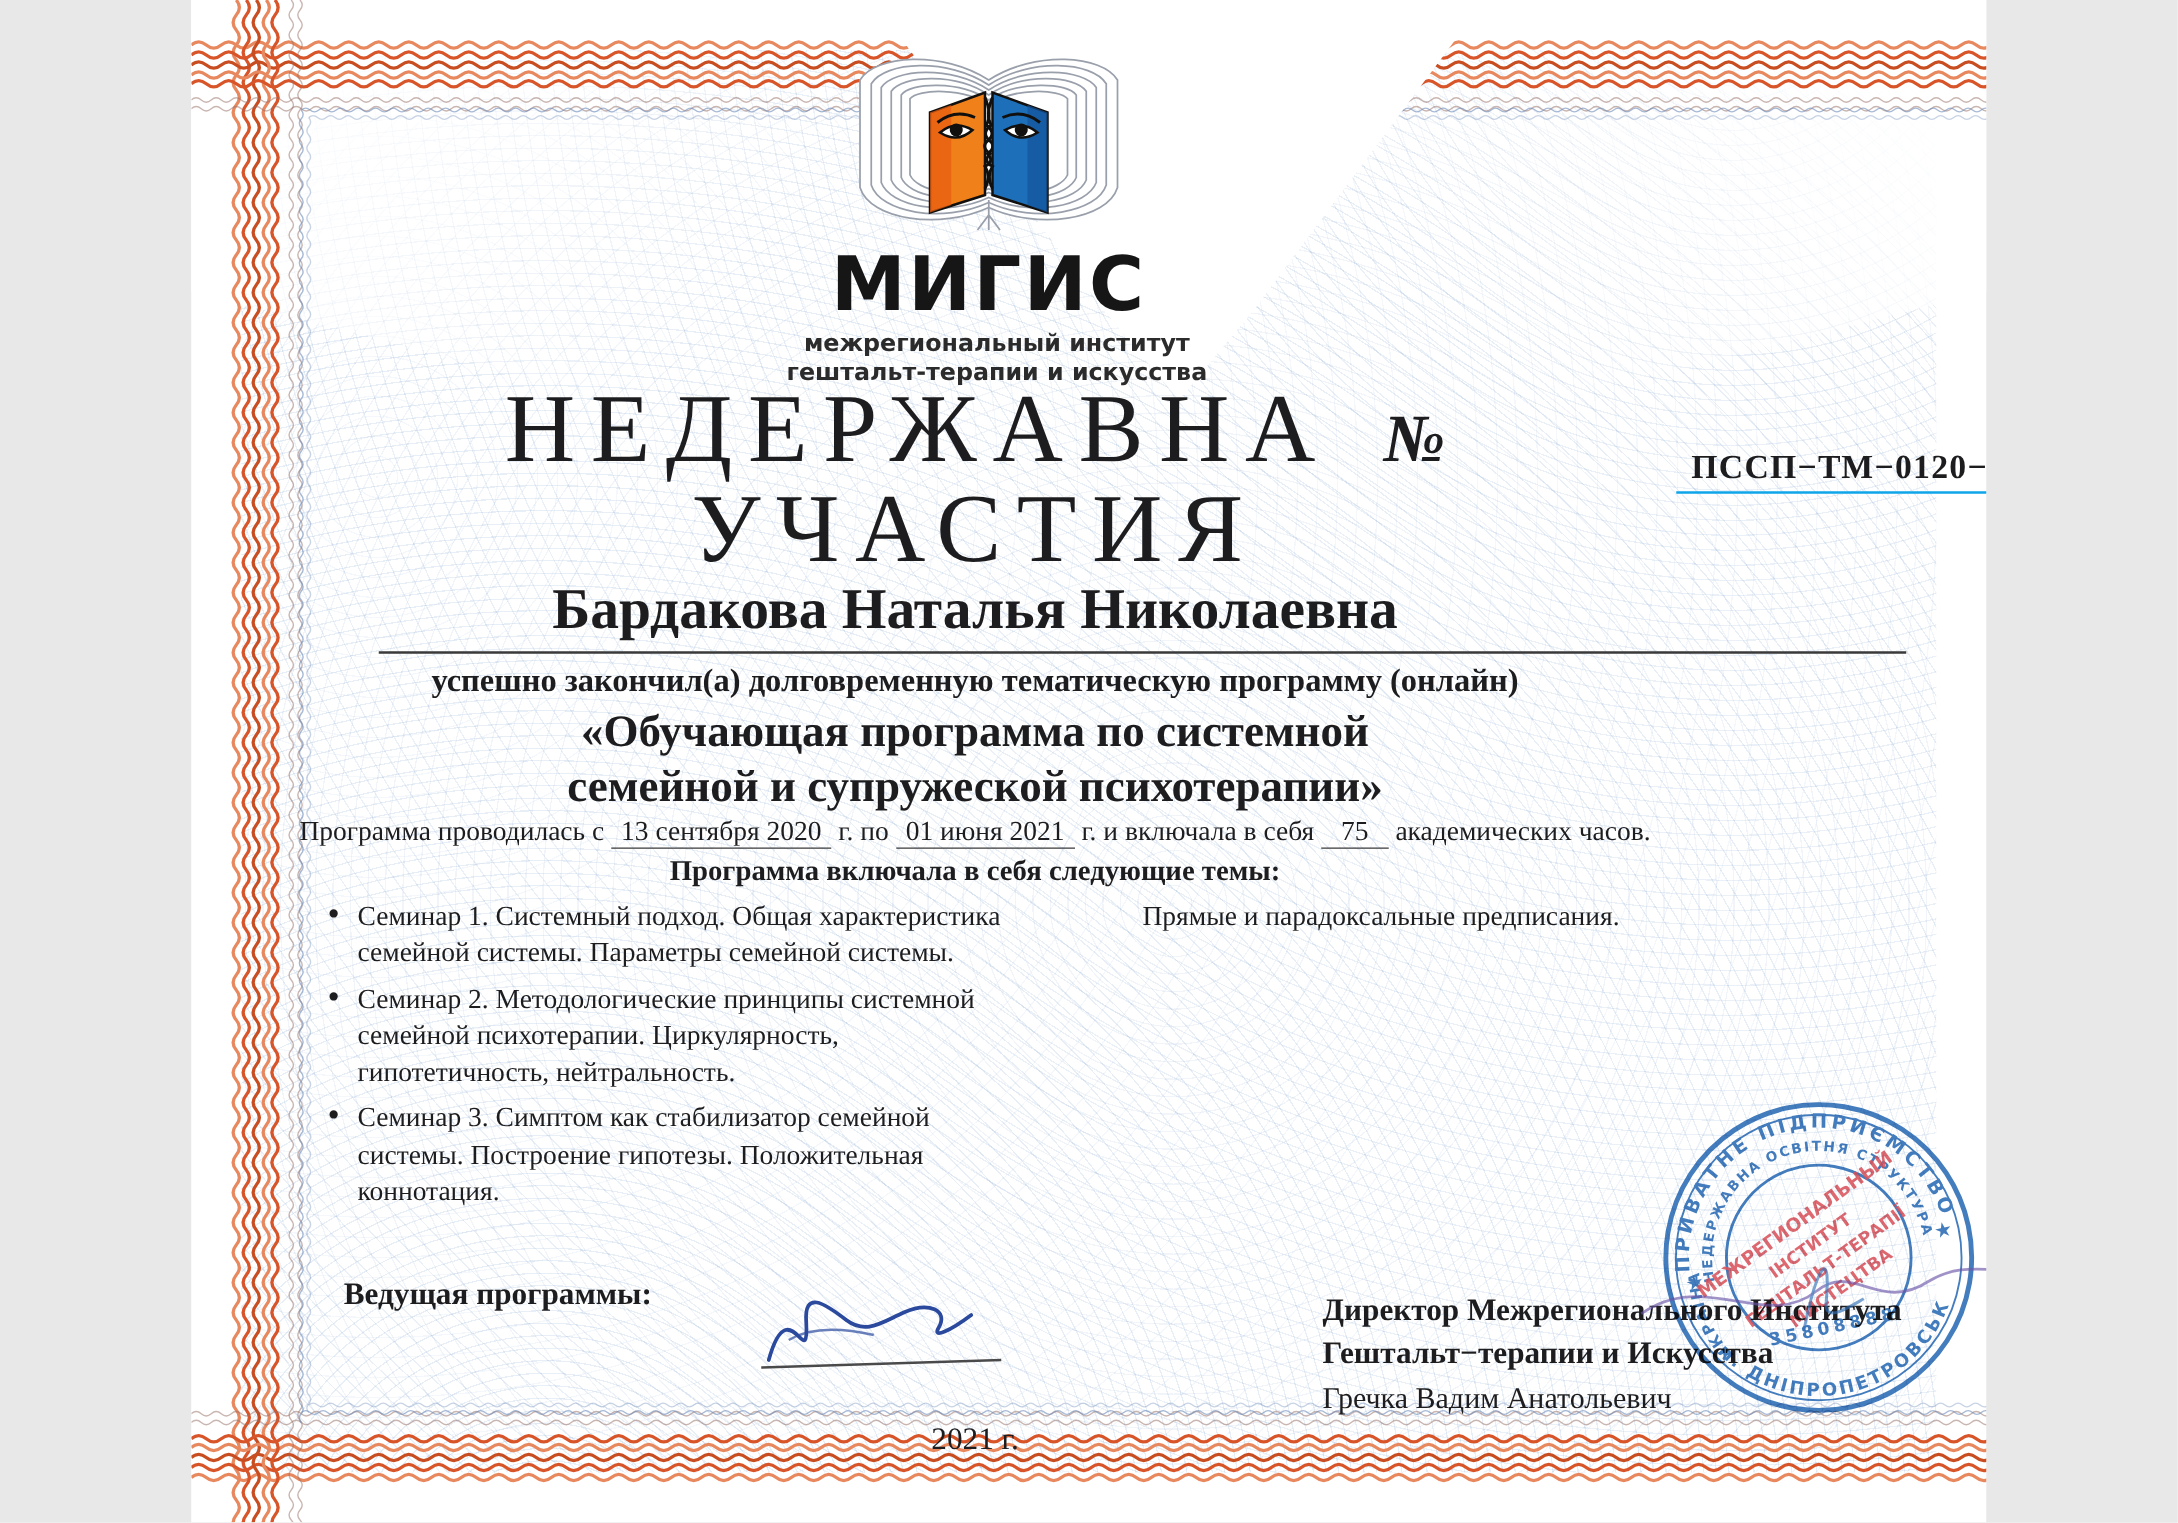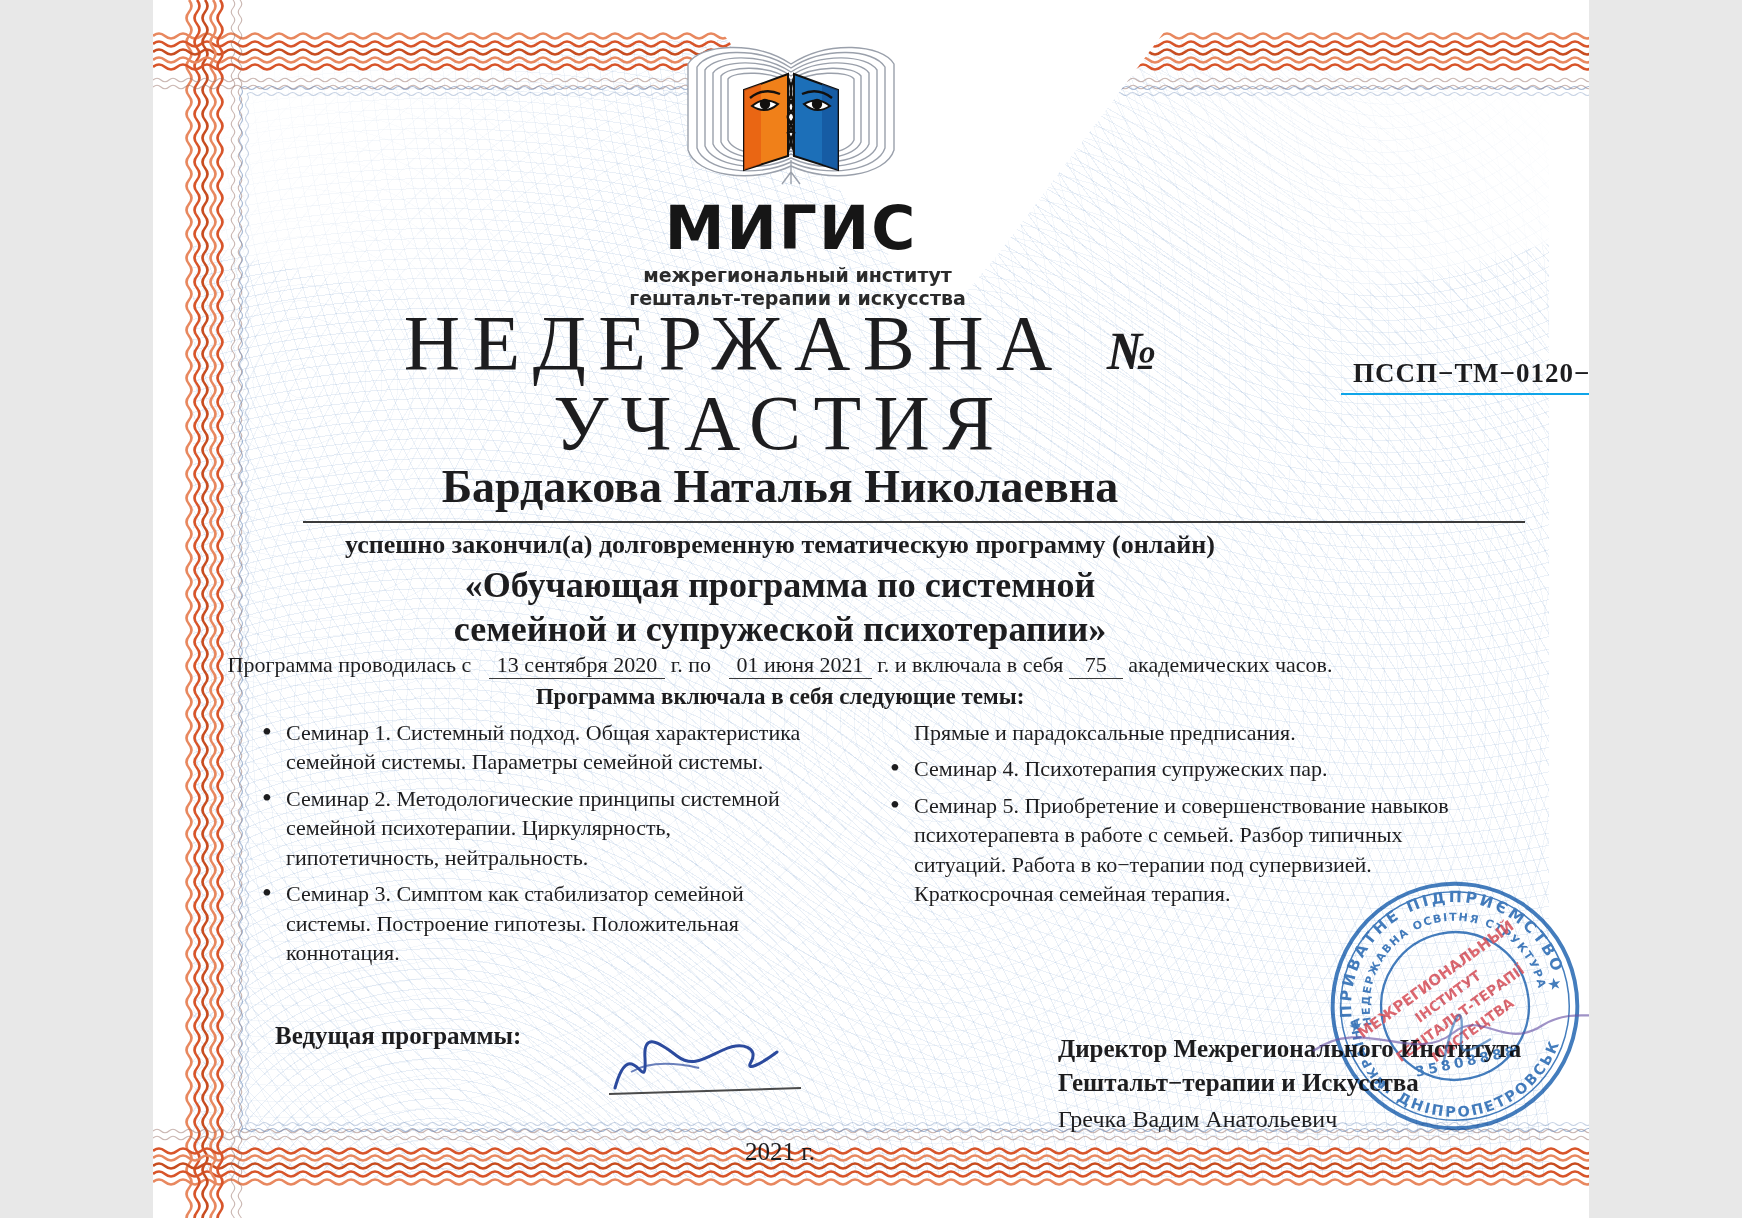--- a/index.html
+++ b/index.html
@@ -57,21 +57,21 @@
     position:absolute;left:1188px;top:358px;z-index:4;
     font-size:27px;font-weight:bold;letter-spacing:1px;
     border-bottom:2px solid #0ea5e9;padding:0 12px 4px;
   }
   .recipient-name{top:460px;font-size:46px;font-weight:bold;}
   .name-underline{position:absolute;left:150px;top:521px;width:1222px;border-bottom:2px solid #3a3a3a;z-index:4;}
   .completion{top:530px;font-size:26px;font-weight:bold;}
   .prog-title-1{top:564px;font-size:36px;font-weight:bold;}
   .prog-title-2{top:608px;font-size:36px;font-weight:bold;}
   .duration{top:652px;font-size:22px;}
-  .duration .u{border-bottom:1.6px solid #3a3a3a;padding:0 8px 1px;margin-left:12px;}
+  .duration .u{border-bottom:1.6px solid #3a3a3a;padding:0 8px 1px;}
   .duration .u-hours{border-bottom:1.6px solid #3a3a3a;padding:0 16px 1px;}
   .topics-heading{top:684px;font-size:23px;font-weight:bold;}
   
   .topics{position:absolute;left:106px;right:140px;top:718px;display:flex;gap:66px;z-index:4;font-size:22px;line-height:1.34;}
   .topics .col{flex:1;}
   .topics ul{list-style:none;margin:0;padding:0;}
   .topics li{position:relative;padding-left:27px;margin-bottom:7px;}
   .topics li::before{content:"•";position:absolute;left:3px;top:-3px;font-size:28px;line-height:1.2;}
   .topics .cont{padding-left:27px;margin:0 0 7px 0;}
   
@@ -203,24 +203,20 @@
   <div class="topics">
     <div class="col">
       <ul>
         <li>Семинар 1.  Системный подход.  Общая характеристика семейной системы.  Параметры семейной системы.</li>
         <li>Семинар 2.  Методологические принципы системной семейной психотерапии.  Циркулярность, гипотетичность, нейтральность.</li>
         <li>Семинар 3.  Симптом как стабилизатор семейной системы.  Построение гипотезы.  Положительная коннотация.</li>
       </ul>
     </div>
     <div class="col">
       <p class="cont">Прямые и парадоксальные предписания.</p>
-      <ul>
-        <li>Семинар 4.  Психотерапия супружеских пар.</li>
-        <li>Семинар 5.  Приобретение и совершенствование навыков психотерапевта в работе с семьей.  Разбор типичных ситуаций.  Работа в ко−терапии под супервизией.  Краткосрочная семейная терапия.</li>
-      </ul>
     </div>
   </div>
 
   <div class="leader-label">Ведущая программы:</div>
 
   <svg class="leader-sig" width="210" height="100" viewBox="0 0 210 100">
     <line x1="8" y1="82" x2="200" y2="76" stroke="#4a4a4a" stroke-width="2"></line>
     <path d="M14 76 C30 18 46 88 44 46 C42 20 58 30 76 44 C92 56 104 46 122 38 C142 29 158 36 150 50 C144 60 160 52 176 40" fill="none" stroke="#2b4a9e" stroke-width="3" stroke-linecap="round"></path>
     <path d="M30 60 C50 48 80 52 98 56" fill="none" stroke="#2b4a9e" stroke-width="2" opacity=".7"></path>
   </svg>

